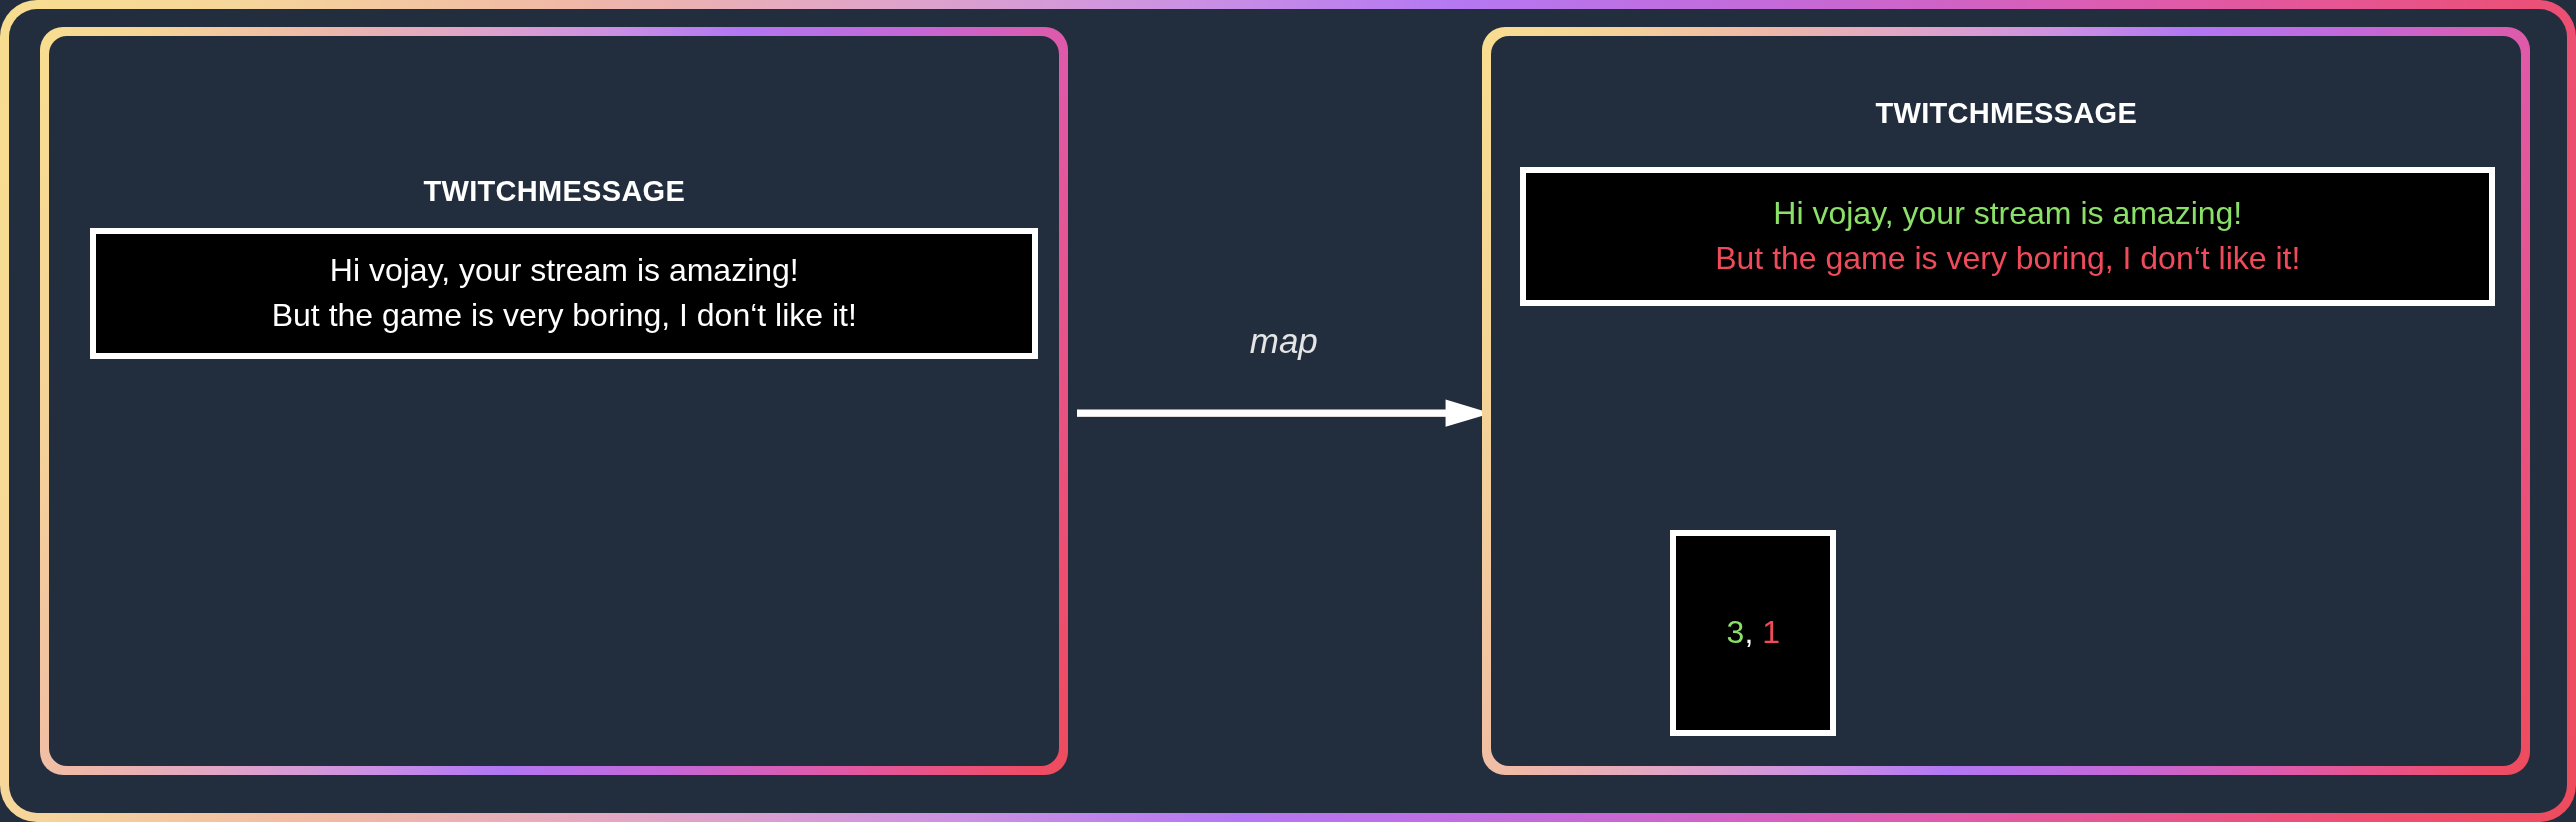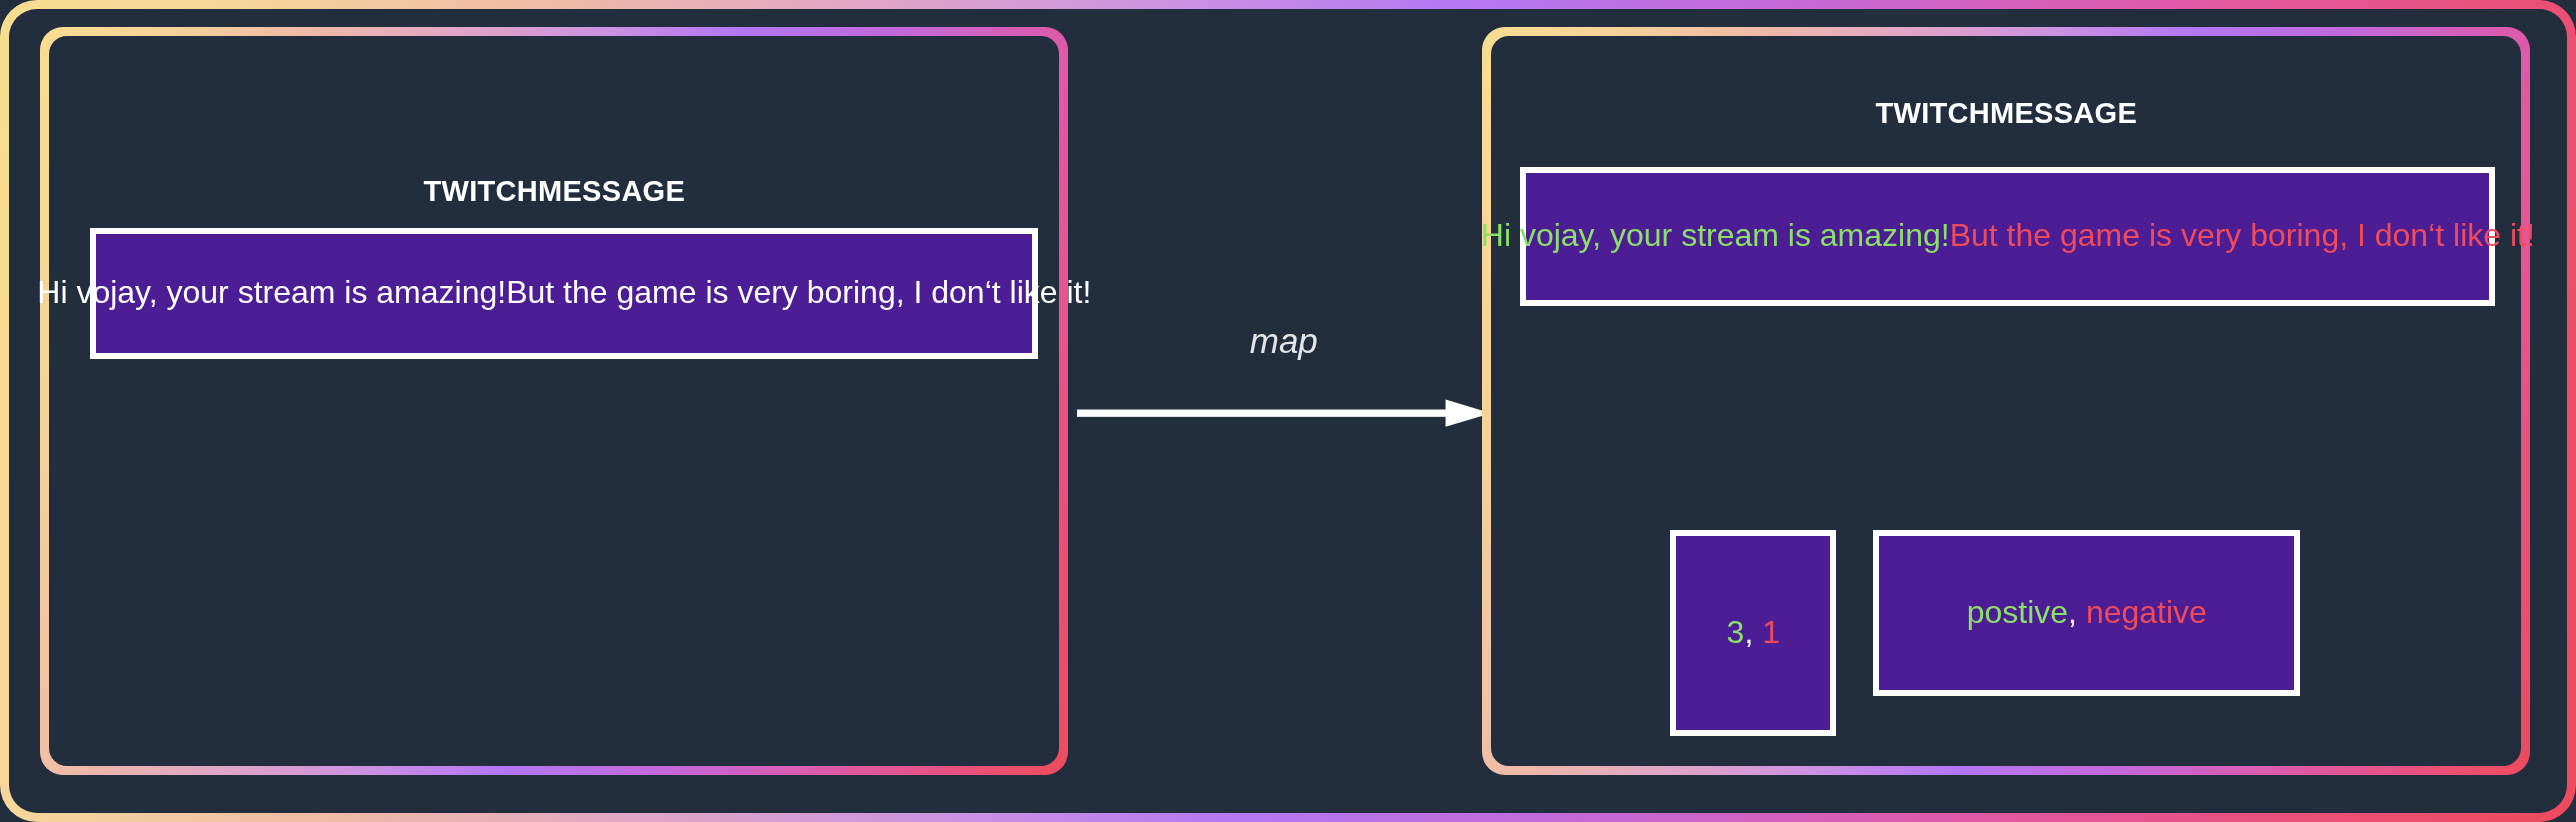--- a/index.html
+++ b/index.html
@@ -74,23 +74,23 @@
     font-weight: bold;
     font-size: 29px;
     letter-spacing: 0.3px;
     font-family: "Liberation Sans", sans-serif;
   }
 
   
   .value-box {
     position: absolute;
     border: 6.7px solid #FFFFFF;
-    background: #4c1d95;
+    background: #000000;
     display: flex;
-    flex-direction: row;
+    flex-direction: column;
     align-items: center;
     justify-content: center;
   }
   .value-line {
     font-size: 32px;
     line-height: 1.42;
     white-space: nowrap;
     font-family: "Liberation Sans", sans-serif;
   }
   .neutral { color: #FFFFFF; }
@@ -164,24 +164,19 @@
           <div class="value-line" id="rl2" style="color: rgb(239, 75, 91);">But the game is very boring, I don‘t like it!</div>
         </div>
 
 
         <div id="right-score-box" class="value-box">
           <div class="value-line">
             <span class="inline-seg" id="score-pos" style="color: rgb(139, 224, 104);">3</span><span class="inline-seg neutral">, </span><span class="inline-seg" id="score-neg" style="color: rgb(239, 75, 91);">1</span>
           </div>
         </div>
 
-        <div id="right-label-box" class="value-box">
-          <div class="value-line">
-            <span class="inline-seg" id="label-pos" style="color: rgb(139, 224, 104);">postive</span><span class="inline-seg neutral">, </span><span class="inline-seg" id="label-neg" style="color: rgb(239, 75, 91);">negative</span>
-          </div>
-        </div>
 
       </div>
     </div>
 
   </div>
 </div>
 
 
 </body></html>

